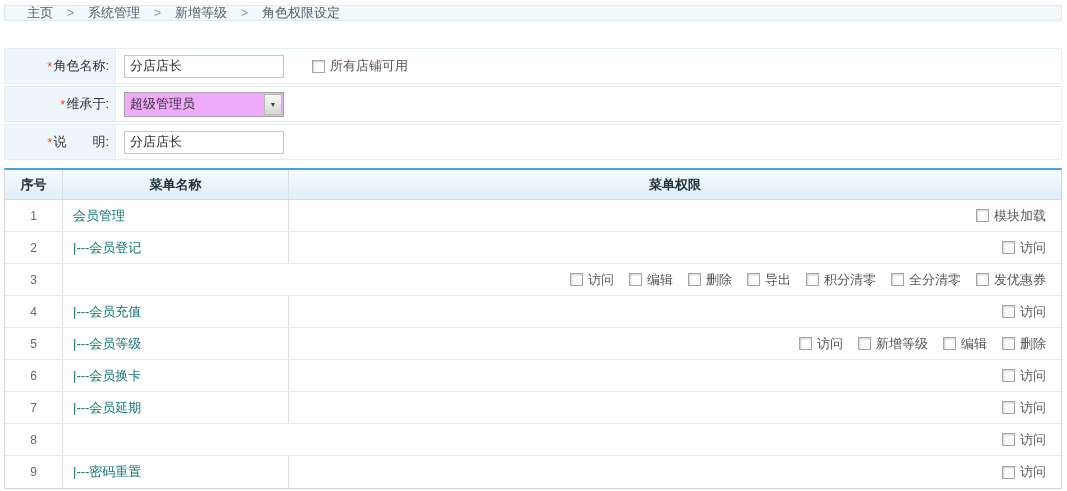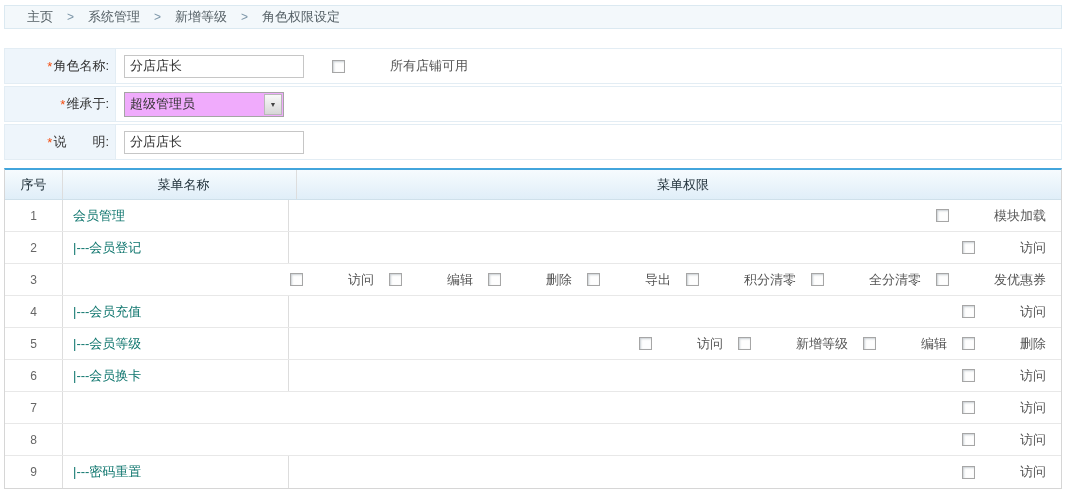--- a/index.html
+++ b/index.html
@@ -8,21 +8,21 @@
     background: #fff;
     font-family: "Liberation Sans", sans-serif;
     font-size: 13px;
     color: #555;
     overflow: hidden;
     position: relative;
   }
 
   
   .breadcrumb {
-    position: absolute; left: 4px; top: 5px; right: 5px; height: 24px;
+    position: absolute; left: 4px; top: 5px; right: 5px; height: 16px;
     background: #f3f8fb;
     border: 1px solid #dbe9f1;
     display: flex; align-items: center;
     padding-left: 22px;
   }
   .bc-item { margin-right: 14px; color: #556066; cursor: pointer; }
   .bc-sep  { margin-right: 14px; color: #7d96a8; font-size: 12px; }
 
   
   .form { position: absolute; left: 4px; top: 48px; right: 5px; }
@@ -33,61 +33,61 @@
   .form-label {
     width: 111px; flex: none;
     background: #eef5fb;
     border-right: 1px solid #e3edf4;
     display: flex; align-items: center; justify-content: flex-end;
     padding-right: 6px; color: #333; white-space: pre;
   }
   .req { color: #f44b0e; margin-right: 1px; }
   .form-content { flex: 1; display: flex; align-items: center; padding-left: 8px; }
   .text-input {
-    width: 180px; height: 23px;
+    width: 160px; height: 23px;
     border: 1px solid #c6c6c6; background: #fff;
     padding: 0 5px; color: #333;
     font-family: "Liberation Sans", sans-serif; font-size: 13px;
   }
   .select {
     width: 160px; height: 25px;
     border: 1px solid #a5a5a5; background: #f0abfc;
     display: flex; align-items: center; cursor: pointer;
   }
   .select-text { flex: 1; padding-left: 5px; color: #333; }
   .select-btn {
     width: 18px; align-self: stretch; margin: 1px; flex: none;
     border: 1px solid #b9b9b9;
     background: linear-gradient(#f9f9f9, #d7d7d7);
     display: flex; align-items: center; justify-content: center;
     font-size: 7px; color: #444;
   }
 
   
-  .cb-group { display: inline-flex; align-items: center; margin-right: 15px; cursor: pointer; gap: 40px; }
+  .cb-group { display: inline-flex; align-items: center; margin-right: 15px; cursor: pointer; }
   .cb {
     width: 13px; height: 13px; flex: none;
     border: 1px solid #a6a6a6; background: #fefefe;
     box-shadow: inset 1px 1px 2px rgba(150,160,170,.5);
     display: inline-block;
   }
   .cb-label { margin-left: 5px; color: #555; }
 
   
   .table {
     position: absolute; left: 4px; top: 168px; right: 5px;
     border: 1px solid #d6d6d6;
     border-top: 2px solid #42a5dc;
     background: #fff;
   }
   .thead {
     display: flex; height: 30px;
     background: linear-gradient(#f6fbfe, #e0eef8);
     border-bottom: 1px solid #cfe0ea;
-    font-weight: normal; color: #23333d; gap: 8px;
+    font-weight: bold; color: #23333d;
   }
   .th { display: flex; align-items: center; justify-content: center; }
   .col-no   { width: 58px;  flex: none; border-right: 1px solid #ddd; }
   .col-menu { width: 226px; flex: none; border-right: 1px solid #ddd; }
   .col-perm { flex: 1; }
   .trow { display: flex; height: 32px; border-bottom: 1px solid #e8e8e8; }
   .trow:last-child { border-bottom: none; }
   .td.col-no   { display: flex; align-items: center; justify-content: center; color: #666; font-size: 12px; }
   .td.col-menu { display: flex; align-items: center; padding-left: 10px; color: #0f766e; }
   .td.col-perm { display: flex; align-items: center; padding-left: 6px; justify-content: flex-end; }
@@ -243,20 +243,21 @@
         <div class="td col-menu">|---会员换卡</div>
         <div class="td col-perm">
           <span class="cb-group">
             <span class="cb"></span>
             <span class="cb-label">访问</span>
           </span>
         </div>
       </div>
       <div class="trow">
         <div class="td col-no">7</div>
+        <div class="td col-menu">|---会员延期</div>
         <div class="td col-perm">
           <span class="cb-group">
             <span class="cb"></span>
             <span class="cb-label">访问</span>
           </span>
         </div>
       </div>
       <div class="trow">
         <div class="td col-no">8</div>
         <div class="td col-perm">

